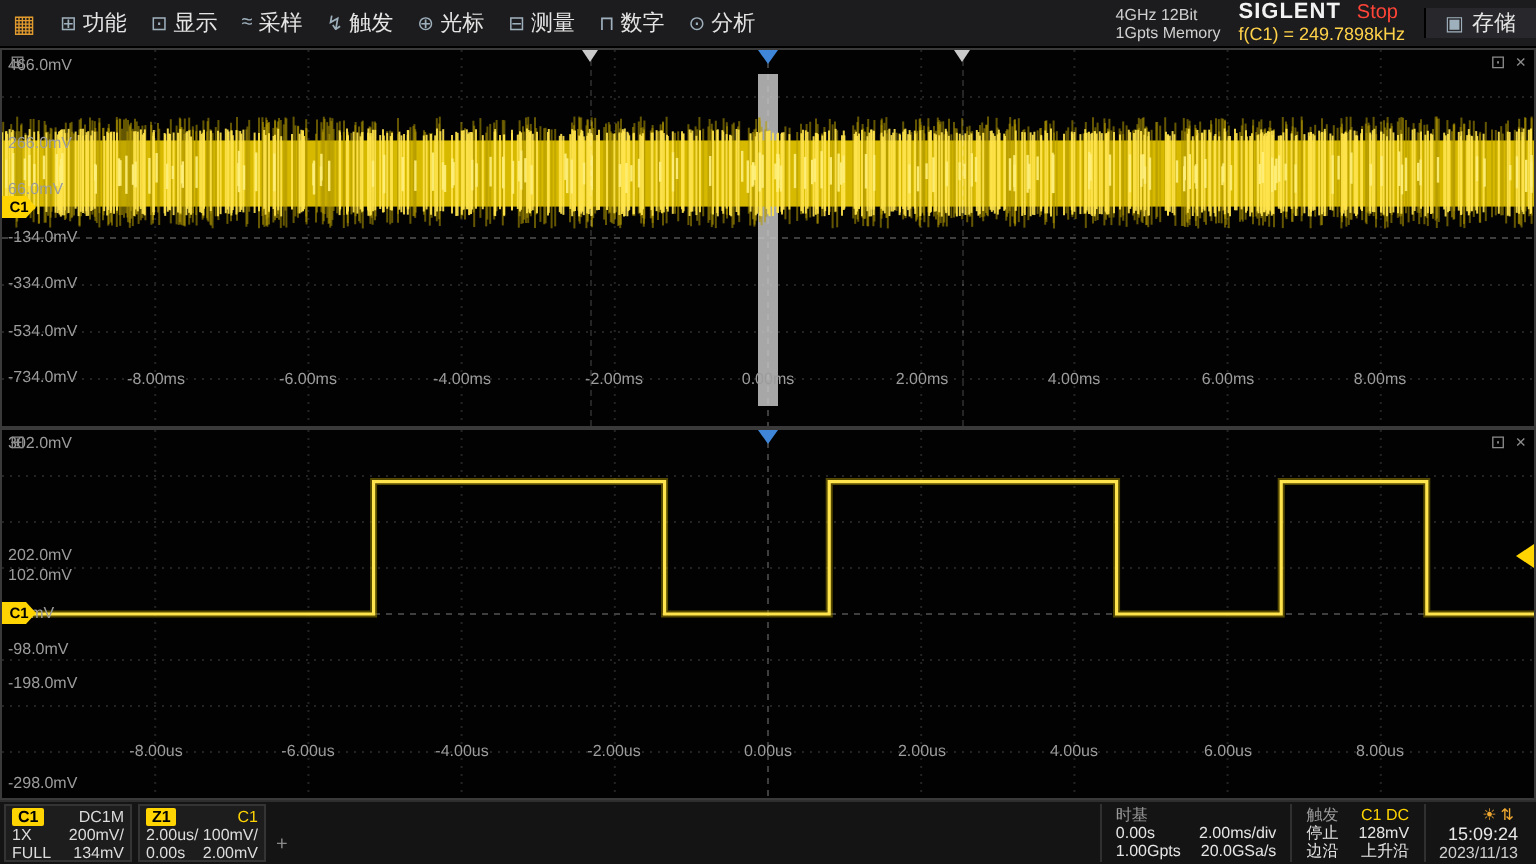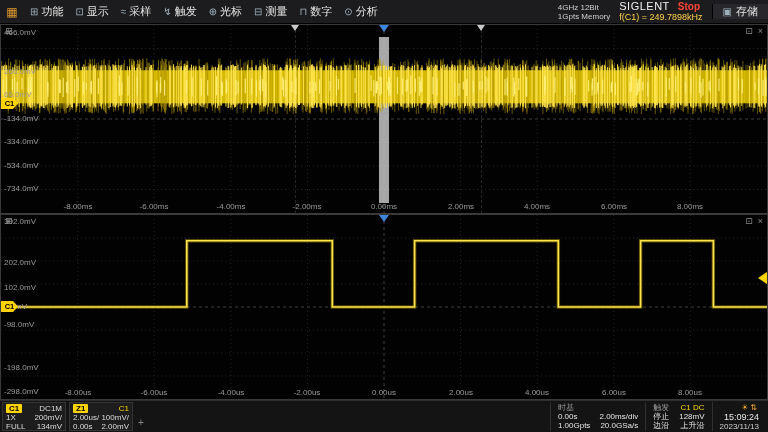--- a/index.html
+++ b/index.html
@@ -7,31 +7,31 @@
 .screen{position:relative;width:768px;height:432px;background:#000;font-family:"Liberation Sans","DejaVu Sans",sans-serif;overflow:hidden;color:#ddd;}
 
 .menubar{position:absolute;top:0;left:0;right:0;height:24px;background:#1c1c1e;border-bottom:1px solid #000;display:flex;align-items:stretch;z-index:10;}
 .logo-btn{width:24px;background:none;border:none;color:#e09a2e;font-size:12px;cursor:pointer;}
 .mitem{display:flex;align-items:center;gap:3px;padding:0 6px;background:none;border:none;color:#e4e4e4;font-size:11px;cursor:pointer;}
 .mi{color:#9fb0bd;font-size:10px;}
 .mb-right{margin-left:auto;display:flex;align-items:center;gap:9px;}
 .spec{font-size:8px;line-height:9px;color:#d0d0d0;margin-left:12px;}
 .brandcol{line-height:10px;}
 .brandrow{display:flex;gap:8px;align-items:baseline;}
-.brand{font-size:11px;font-weight:normal;letter-spacing:.5px;color:#f2f2f2;}
-.stop{font-size:10px;font-weight:bold;color:#ff4438;}
+.brand{font-size:11px;font-weight:bold;letter-spacing:.5px;color:#f2f2f2;}
+.stop{font-size:10px;font-weight:normal;color:#ff4438;}
 .meas{font-size:9px;color:#ffd24a;}
 .savebtn{display:flex;align-items:center;gap:4px;padding:0 10px;background:#28282c;border:none;border-left:1px solid #000;color:#e4e4e4;font-size:11px;cursor:pointer;}
 
 .panel{position:absolute;left:0;width:768px;background:#020202;border:1px solid #3a3a3a;}
 .panel-top{top:24px;height:190px;}
 .panel-bottom{top:214px;height:186px;}
 .panel svg{position:absolute;top:0;left:0;z-index:1;}
 .vlab{position:absolute;left:3px;font-size:8px;color:#9c9c9c;z-index:3;}
-.tlab{position:absolute;bottom:2px;transform:translateX(-50%);font-size:8px;color:#9c9c9c;z-index:3;}
+.tlab{position:absolute;bottom:19px;transform:translateX(-50%);font-size:8px;color:#9c9c9c;z-index:3;}
 .chtag{position:absolute;left:0;width:17px;height:11px;background:#ffd400;color:#000;font-size:7.5px;font-weight:bold;line-height:11px;text-align:center;clip-path:polygon(0 0,12px 0,17px 50%,12px 100%,0 100%);z-index:4;}
 .tri{position:absolute;top:0;width:0;height:0;z-index:4;}
 .tri.blue{border-left:5px solid transparent;border-right:5px solid transparent;border-top:7px solid #3f86d8;}
 .tri.white{border-left:4px solid transparent;border-right:4px solid transparent;border-top:6px solid #c9c9c9;}
 .dashv{position:absolute;top:0;bottom:0;width:0;border-left:1px dashed rgba(255,255,255,.14);z-index:2;}
 .lvl-arrow{position:absolute;right:0;width:0;height:0;border-top:6px solid transparent;border-bottom:6px solid transparent;border-right:9px solid #ffd400;z-index:4;}
 .corner-tl{position:absolute;top:1px;left:4px;font-size:9px;color:#8b8b8b;z-index:4;}
 .corner-tr{position:absolute;top:1px;right:4px;font-size:9px;color:#8b8b8b;z-index:4;display:flex;gap:5px;}
 
 .statusbar{position:absolute;left:0;right:0;top:400px;height:32px;background:#141414;border-top:1px solid #2e2e2e;font-size:8px;z-index:10;}
@@ -1428,25 +1428,25 @@
         <line x1="0" y1="161" x2="766" y2="161" stroke="#232323" stroke-dasharray="1 3" stroke-width="1"></line>
         <path d="M0 92.0 L185.8 92.0 L185.8 25.8 L331.3 25.8 L331.3 92.0 L413.6 92.0 L413.6 25.8 L557.3 25.8 L557.3 92.0 L639.6 92.0 L639.6 25.8 L712.4 25.8 L712.4 92.0 L766 92.0" fill="none" stroke="#9c8600" stroke-width="3.5" opacity="0.55"></path>
         <path d="M0 92.0 L185.8 92.0 L185.8 25.8 L331.3 25.8 L331.3 92.0 L413.6 92.0 L413.6 25.8 L557.3 25.8 L557.3 92.0 L639.6 92.0 L639.6 25.8 L712.4 25.8 L712.4 92.0 L766 92.0" fill="none" stroke="#ffe44d" stroke-width="1.6"></path>
       </svg>
     <span class="corner-tl">⊞</span>
     <span class="corner-tr">
       <span>⊡</span>
       <span>×</span>
     </span>
     <span class="vlab" style="top:2px">302.0mV</span>
-    <span class="vlab" style="top:43px">202.0mV</span>
+    <span class="vlab" style="top:58px">202.0mV</span>
     <span class="vlab" style="top:68px">102.0mV</span>
     <span class="vlab" style="top:87px">2.0mV</span>
     <span class="vlab" style="top:105px">-98.0mV</span>
-    <span class="vlab" style="top:148px">-198.0mV</span>
+    <span class="vlab" style="top:122px">-198.0mV</span>
     <span class="vlab" style="top:172px">-298.0mV</span>
     <span class="tlab" style="left:77px">-8.00us</span>
     <span class="tlab" style="left:153px">-6.00us</span>
     <span class="tlab" style="left:230px">-4.00us</span>
     <span class="tlab" style="left:306px">-2.00us</span>
     <span class="tlab" style="left:383px">0.00us</span>
     <span class="tlab" style="left:460px">2.00us</span>
     <span class="tlab" style="left:536px">4.00us</span>
     <span class="tlab" style="left:613px">6.00us</span>
     <span class="tlab" style="left:689px">8.00us</span>

